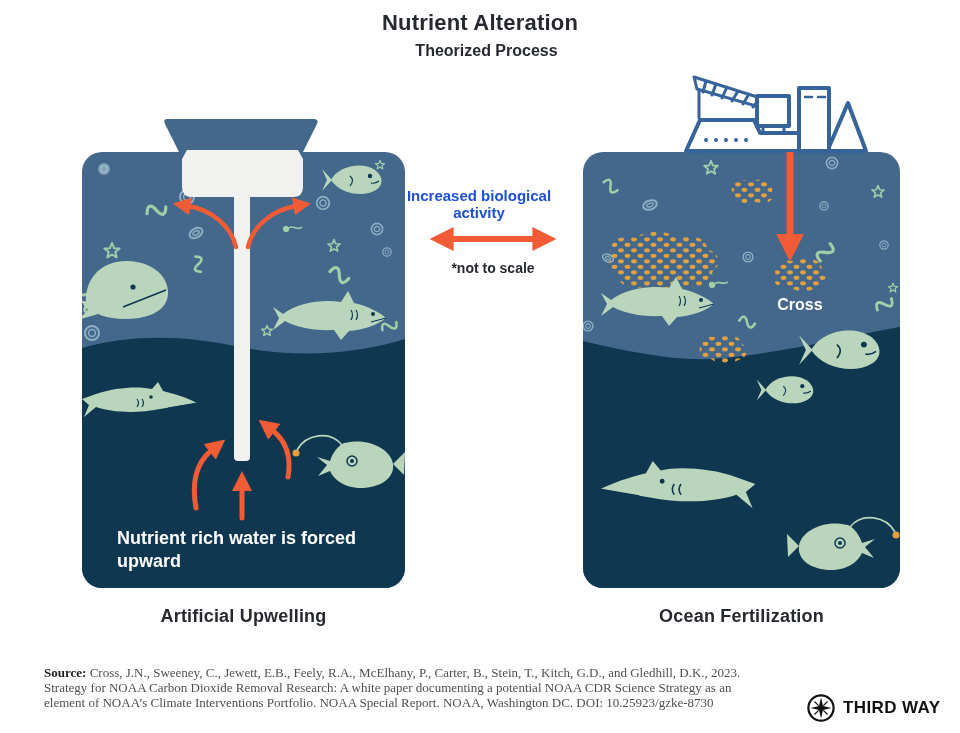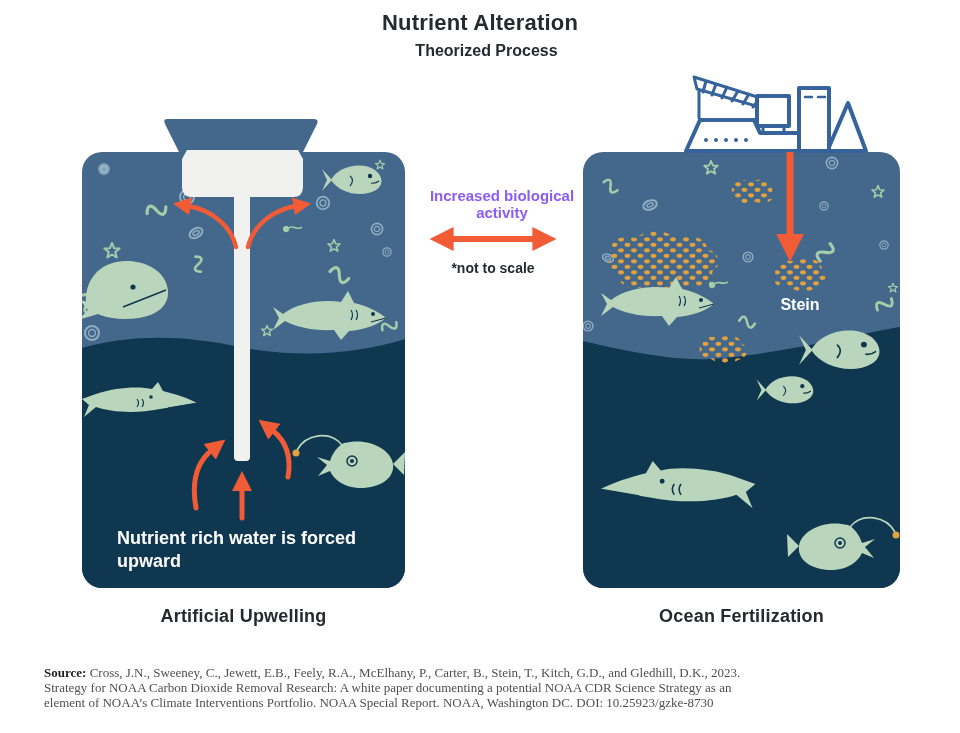--- a/index.html
+++ b/index.html
@@ -2,22 +2,22 @@
 <html><head>
 <meta charset="utf-8">
 <style>
   html,body{margin:0;padding:0;background:#fff;}
   .canvas{position:relative;width:960px;height:733px;background:#fff;overflow:hidden;
           font-family:"Liberation Sans",sans-serif;}
   .hdr{position:absolute;left:0;right:0;text-align:center;color:#26292F;}
   .title{top:10px;font-size:22px;font-weight:bold;letter-spacing:.2px;}
   .subtitle{top:42px;font-size:16px;font-weight:bold;padding-left:13px;}
   .scene{position:absolute;}
-  .center-label{position:absolute;left:417px;top:188px;width:170px;text-align:center;
-                font-size:15px;font-weight:bold;color:#8b5cf6;line-height:1.1;}
+  .center-label{position:absolute;left:394px;top:188px;width:170px;text-align:center;
+                font-size:15px;font-weight:bold;color:#1d4ed8;line-height:1.1;}
   .center-note{position:absolute;left:408px;top:260px;width:170px;text-align:center;
                font-size:14px;font-weight:bold;color:#26292F;}
   .center-arrow{position:absolute;left:428px;top:227px;}
   .caption{position:absolute;top:606px;text-align:center;font-size:18px;font-weight:bold;
            color:#26292F;letter-spacing:.2px;}
   .cap-left{left:82px;width:323px;}
   .cap-right{left:583px;width:317px;}
   .annotation{position:absolute;left:117px;top:527px;width:250px;text-align:left;
               color:#fff;font-size:18px;font-weight:bold;line-height:1.25;}
   .iron-label{position:absolute;left:763px;top:296px;width:74px;text-align:center;
@@ -224,21 +224,29 @@
     <path d="M790,152 L790,238" stroke="#F15B36" stroke-width="7" fill="none" marker-end="url(#ah)"></path>
   </svg>
 
   <div class="center-label">Increased biological activity</div>
   <svg class="center-arrow" width="130" height="24" viewBox="0 0 130 24">
     <path d="M22,12 L108,12" stroke="#F15B36" stroke-width="6" fill="none" marker-start="url(#ah)" marker-end="url(#ah)"></path>
   </svg>
   <div class="center-note">*not to scale</div>
 
   <div class="annotation">Nutrient rich water is forced upward</div>
-  <div class="iron-label">Stein</div>
+  <div class="iron-label">Cross</div>
 
   <div class="caption cap-left">Artificial Upwelling</div>
   <div class="caption cap-right">Ocean Fertilization</div>
 
   <div class="footer"><b>Source:</b><span> Cross, J.N., Sweeney, C., Jewett, E.B., Feely, R.A., McElhany, P., Carter, B., Stein, T., Kitch, G.D., and Gledhill, D.K., 2023. Strategy for NOAA Carbon Dioxide Removal Research: A white paper documenting a potential NOAA CDR Science Strategy as an element of NOAA’s Climate Interventions Portfolio. NOAA Special Report. NOAA, Washington DC. DOI: 10.25923/gzke-8730</span></div>
 
+  <div class="brand">
+    <svg width="30" height="30" viewBox="0 0 30 30">
+      <circle cx="15" cy="15" r="12.6" fill="none" stroke="#121212" stroke-width="2.2"></circle>
+      <path d="M15,4.5 L17,13 L25.5,15 L17,17 L15,25.5 L13,17 L4.5,15 L13,13 Z" fill="#121212"></path>
+      <path d="M8.5,8.5 L12.6,12.6 M21.5,8.5 L17.4,12.6 M8.5,21.5 L12.6,17.4 M21.5,21.5 L17.4,17.4" stroke="#121212" stroke-width="1.2"></path>
+    </svg>
+    <span class="brand-text">THIRD WAY</span>
+  </div>
 
 </div>
 
 </body></html>

